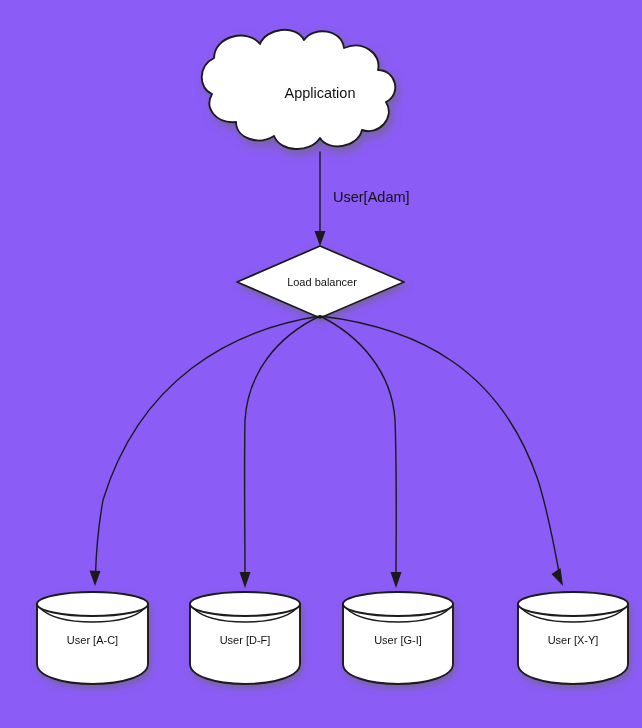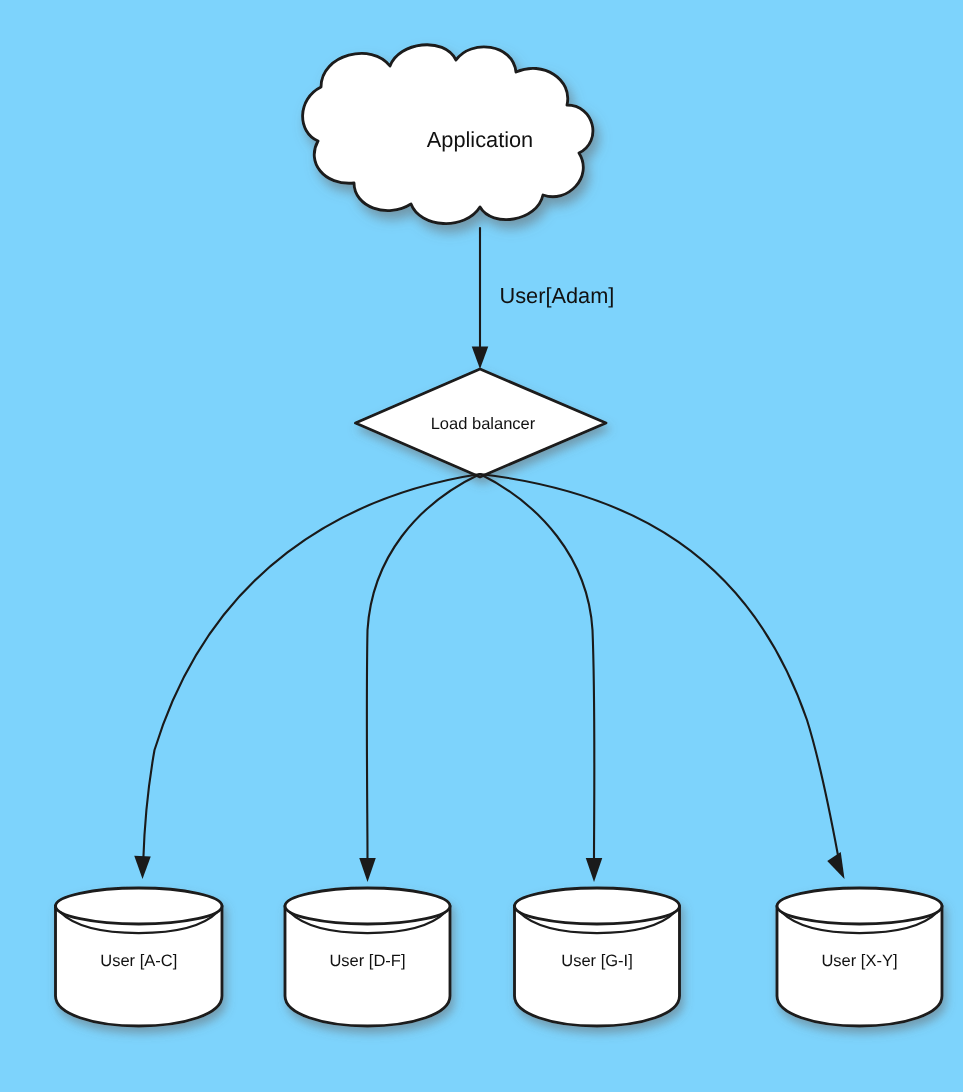--- a/index.html
+++ b/index.html
@@ -12,21 +12,21 @@
     width: 642px;
     height: 728px;
     font-family: "Liberation Sans", sans-serif;
     color: #111111;
     overflow: hidden;
   }
   #diagram-canvas {
     position: relative;
     width: 642px;
     height: 728px;
-    background: #7dd3fc;
+    background: #8b5cf6;
     text-align: center;
   }
   svg#diagram-svg {
     position: absolute;
     top: 0;
     left: 0;
     width: 642px;
     height: 728px;
     display: block;
   }

